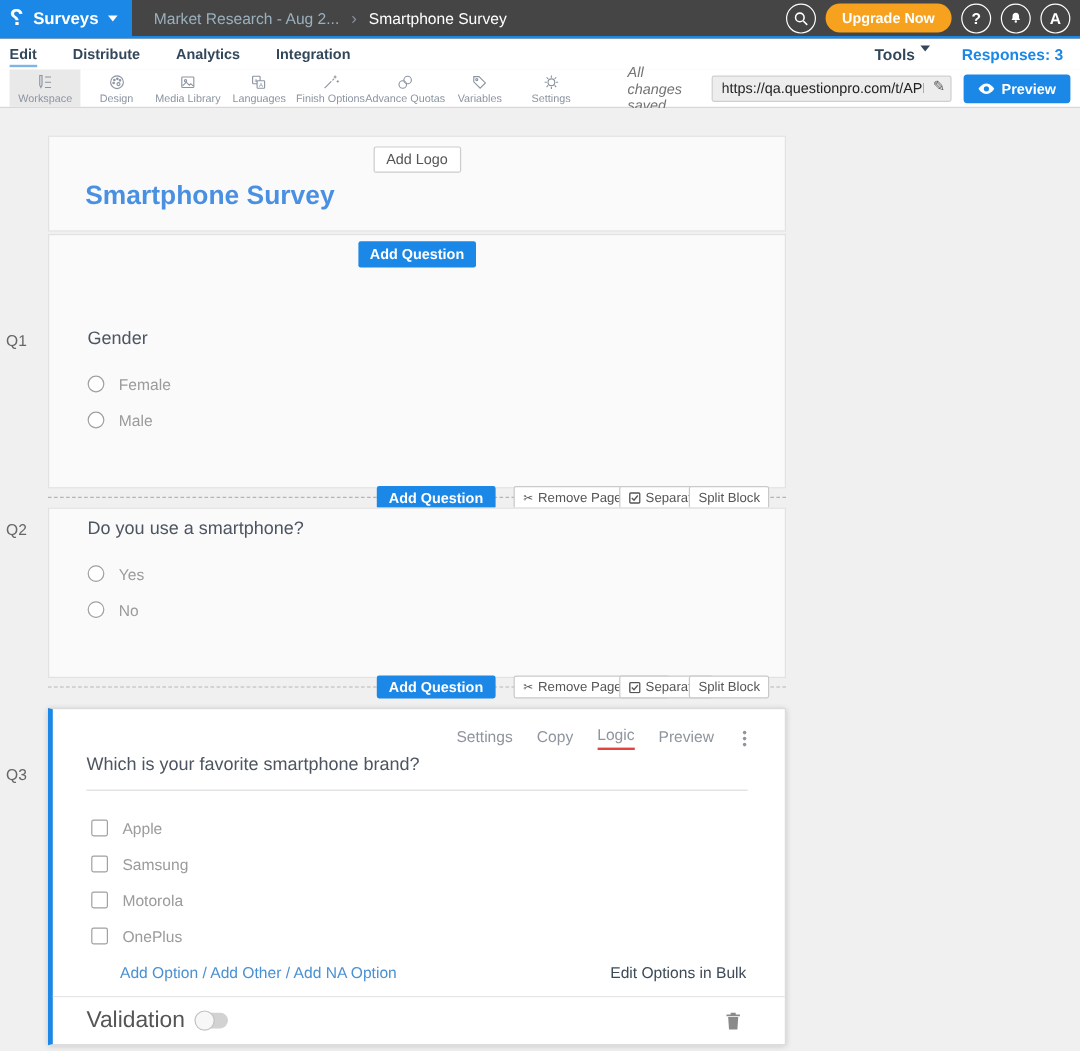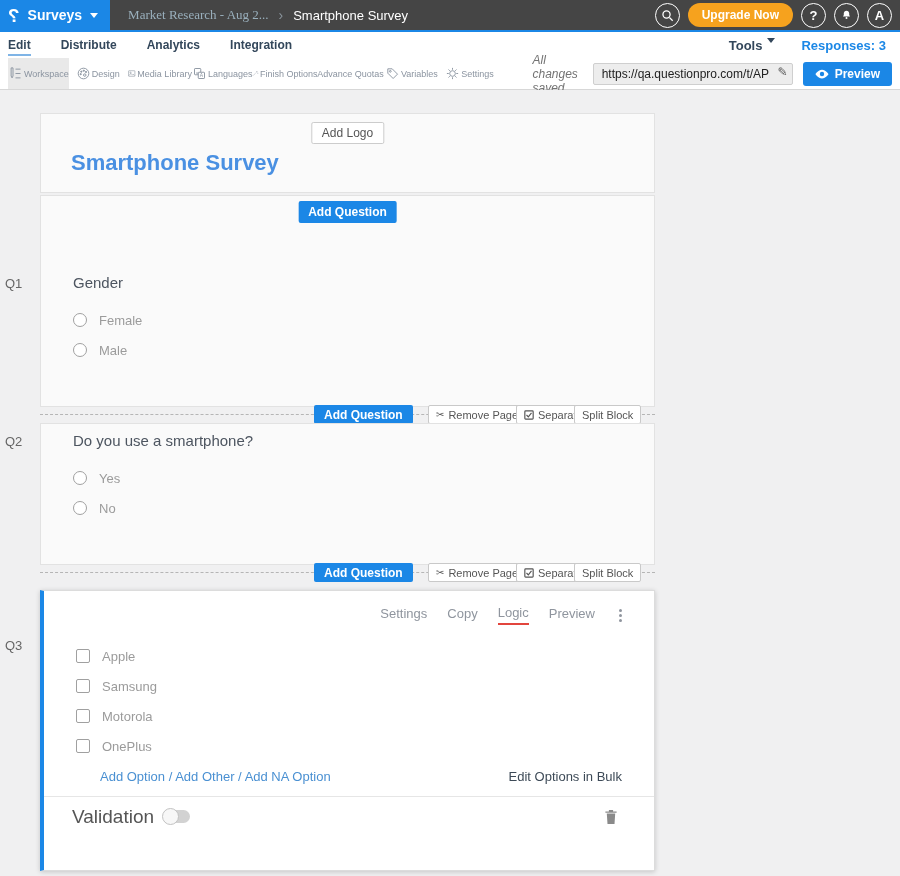--- a/index.html
+++ b/index.html
@@ -5,40 +5,40 @@
   * { margin:0; padding:0; box-sizing:border-box; }
   html,body { width:900px; height:876px; font-family:"Liberation Sans", sans-serif; background:#f0f0f1; overflow:hidden; }
 
   
   .topbar { position:relative; height:32px; background:#454545; border-bottom:2px solid #1b87e6; display:flex; align-items:stretch; color:#fff; }
   .brand { background:#1b87e6; display:flex; align-items:center; gap:8px; padding:0 12px 0 8px; cursor:pointer; }
   .brand .logo { font-weight:bold; font-size:19px; display:inline-block; transform:scaleX(-1); line-height:1; }
   .brand .brand-label { font-size:14px; font-weight:600; }
   .caret-down { width:0; height:0; border-left:4px solid transparent; border-right:4px solid transparent; border-top:5px solid #fff; display:inline-block; }
   .crumbs { display:flex; align-items:center; gap:10px; margin-left:18px; font-size:13px; }
-  .crumb-folder { color:#9ab0bd;font-family:Liberation Serif, serif; }
+  .crumb-folder { color:#9ab0bd; }
   .crumb-sep { color:#8a949c; font-size:14px; }
   .crumb-current { color:#ffffff; font-weight:500; }
   .top-right { margin-left:auto; display:flex; align-items:center; gap:8px; padding-right:8px; }
   .circle-btn { width:25px; height:25px; border:1.5px solid #fff; border-radius:50%; display:flex; align-items:center; justify-content:center; font-size:13px; font-weight:bold; color:#fff; cursor:pointer; background:transparent; }
   .upgrade-btn { background:#f6a21e; color:#fff; border:none; border-radius:13px; font-size:12px; font-weight:bold; padding:5px 14px; cursor:pointer; font-family:"Liberation Sans", sans-serif; }
 
   
   .navrow { height:26px; background:#fff; display:flex; align-items:center; padding:0 14px 0 8px; }
   .nav-tabs { display:flex; gap:30px; }
   .nav-tab { font-size:12px; font-weight:600; color:#33475b; cursor:pointer; padding:3px 0 2px; }
   .nav-tab.active { border-bottom:2px solid #7fb4e6; }
   .nav-right { margin-left:auto; display:flex; align-items:center; gap:26px; }
   .tools-menu { font-size:13px; font-weight:600; color:#33475b; display:flex; align-items:flex-start; gap:5px; cursor:pointer; }
   .tools-menu .caret-down { border-top-color:#33475b; }
   .responses-link { font-size:13px; font-weight:600; color:#1b87e6; cursor:pointer; }
 
   
   .toolbar { height:32px; background:#fff; border-bottom:1px solid #d7d7d7; display:flex; align-items:stretch; padding-left:8px; }
-  .tool-item { width:65px; display:flex; flex-direction:row; align-items:center; justify-content:center; gap:1px; cursor:pointer; }
+  .tool-item { width:65px; display:flex; flex-direction:column; align-items:center; justify-content:center; gap:1px; cursor:pointer; }
   .tool-item.active { background:#e9e9e9; }
   .tool-item svg { stroke:#8b94a0; fill:none; stroke-width:1.5; width:15px; height:15px; }
   .tool-label { font-size:9px; color:#8b94a0; white-space:nowrap; }
   .toolbar-right { margin-left:auto; display:flex; align-items:center; gap:10px; padding-right:8px; }
   .save-status { font-style:italic; font-size:12px; color:#737373;margin-left:34px; }
   .url-wrap { position:relative; }
   .url-input { width:200px; height:22px; background:#ededed; border:1px solid #cfcfcf; border-radius:2px; font-size:12px; color:#222; padding:0 22px 0 8px; font-family:"Liberation Sans", sans-serif; }
   .pencil-icon { position:absolute; right:5px; top:2px; font-size:12px; color:#555; cursor:pointer; }
   .preview-btn { height:24px; background:#1b87e6; color:#fff; border:none; border-radius:3px; font-size:12px; font-weight:bold; padding:0 12px; display:flex; align-items:center; gap:6px; cursor:pointer; font-family:"Liberation Sans", sans-serif; }
 
@@ -308,20 +308,21 @@
       <span class="q3-action">Settings</span>
       <span class="q3-action">Copy</span>
       <span class="q3-action logic-active">Logic</span>
       <span class="q3-action">Preview</span>
       <span class="kebab-icon">
           <i></i>
           <i></i>
           <i></i>
         </span>
     </div>
+    <div class="q-text q3-question">Which is your favorite smartphone brand?</div>
     <div class="q3-list">
       <div class="opt-row">
         <span class="checkbox"></span>
         <span class="opt-label">Apple</span>
       </div>
       <div class="opt-row">
         <span class="checkbox"></span>
         <span class="opt-label">Samsung</span>
       </div>
       <div class="opt-row">

